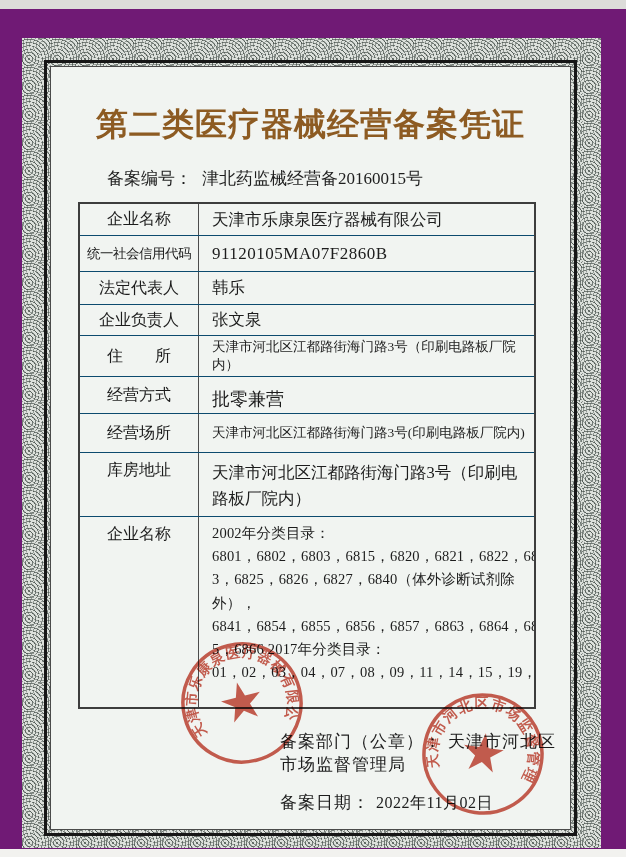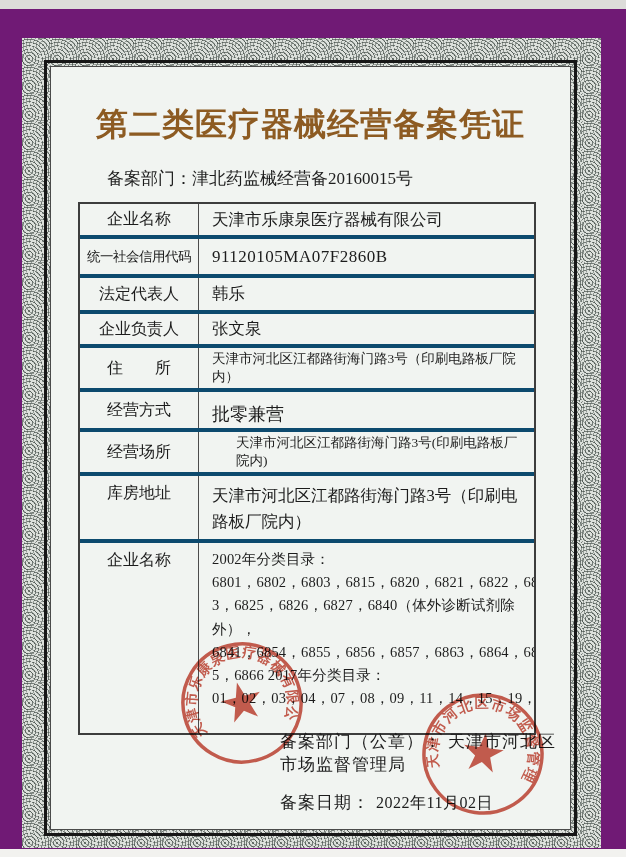--- a/index.html
+++ b/index.html
@@ -51,32 +51,32 @@
     font-size:32px;
     font-weight:700;
     letter-spacing:1px;
     color:var(--color-title,#8d5b22);
   }
   .record-line{
     margin:20px 0 0 56px;
     font-size:17px;
     color:#1e1e1e;
   }
-  .record-line .value{margin-left:0;}
+  .record-line .value{margin-left:10px;}
   
   .info-table{
     margin:12px 0 0 27px;
     width:458px;
     border:2px solid #3d3d3d;
     box-sizing:border-box;
   }
   .row{
     display:grid;
     grid-template-columns:119px 1fr;
-    border-top:4px solid #0c4a6e;
+    border-top:1px solid #0c4a6e;
   }
   .row:first-child{border-top:none;}
   .cell{
     display:flex;align-items:center;
     color:#1c1c1c;
     box-sizing:border-box;
   }
   .cell.label{
     justify-content:center;
     border-right:1px solid #4c4c4c;
@@ -87,21 +87,21 @@
     padding:2px 6px 2px 13px;
     font-size:16.5px;
     overflow:hidden;
   }
   .r0{min-height:31px;}
   .r1{min-height:35px;}
   .r2{min-height:32px;}
   .r3{min-height:30px;}
   .r4{min-height:37px;}
   .r5{min-height:30px;}
-  .r6{min-height:38px;gap:24px;}
+  .r6{min-height:38px;}
   .r7{min-height:63px;}
   .r8{min-height:190px;}
   .r1 .label{font-size:13.5px;letter-spacing:-.5px;}
   .r1 .value{font-size:17px;letter-spacing:.5px;}
   .r4 .value,.r6 .value{font-size:13.5px;}
   .r5 .value{font-size:18px;margin-top:8px;}
   .r7 .label,.r7 .value,.r8 .label,.r8 .value{align-items:flex-start;padding-top:7px;}
   .r7 .value{line-height:1.55;}
   .r8 .value{display:block;padding-top:5px;}
   .scope-line{
@@ -146,21 +146,21 @@
 <div class="page">
   <div class="page-top-strip"></div>
 
   <div class="band">
     <div class="frame-outer">
       <div class="frame-inner">
 
         <div class="cert-title">第二类医疗器械经营备案凭证</div>
 
         <div class="record-line">
-          <span class="label">备案部门：</span><span class="value">津北药监械经营备20160015号</span>
+          <span class="label">备案编号：</span><span class="value">津北药监械经营备20160015号</span>
         </div>
 
         <div class="info-table">
           <div class="row r0">
             <div class="cell label">企业名称</div>
             <div class="cell value">天津市乐康泉医疗器械有限公司</div>
           </div>
           <div class="row r1">
             <div class="cell label">统一社会信用代码</div>
             <div class="cell value">91120105MA07F2860B</div>

